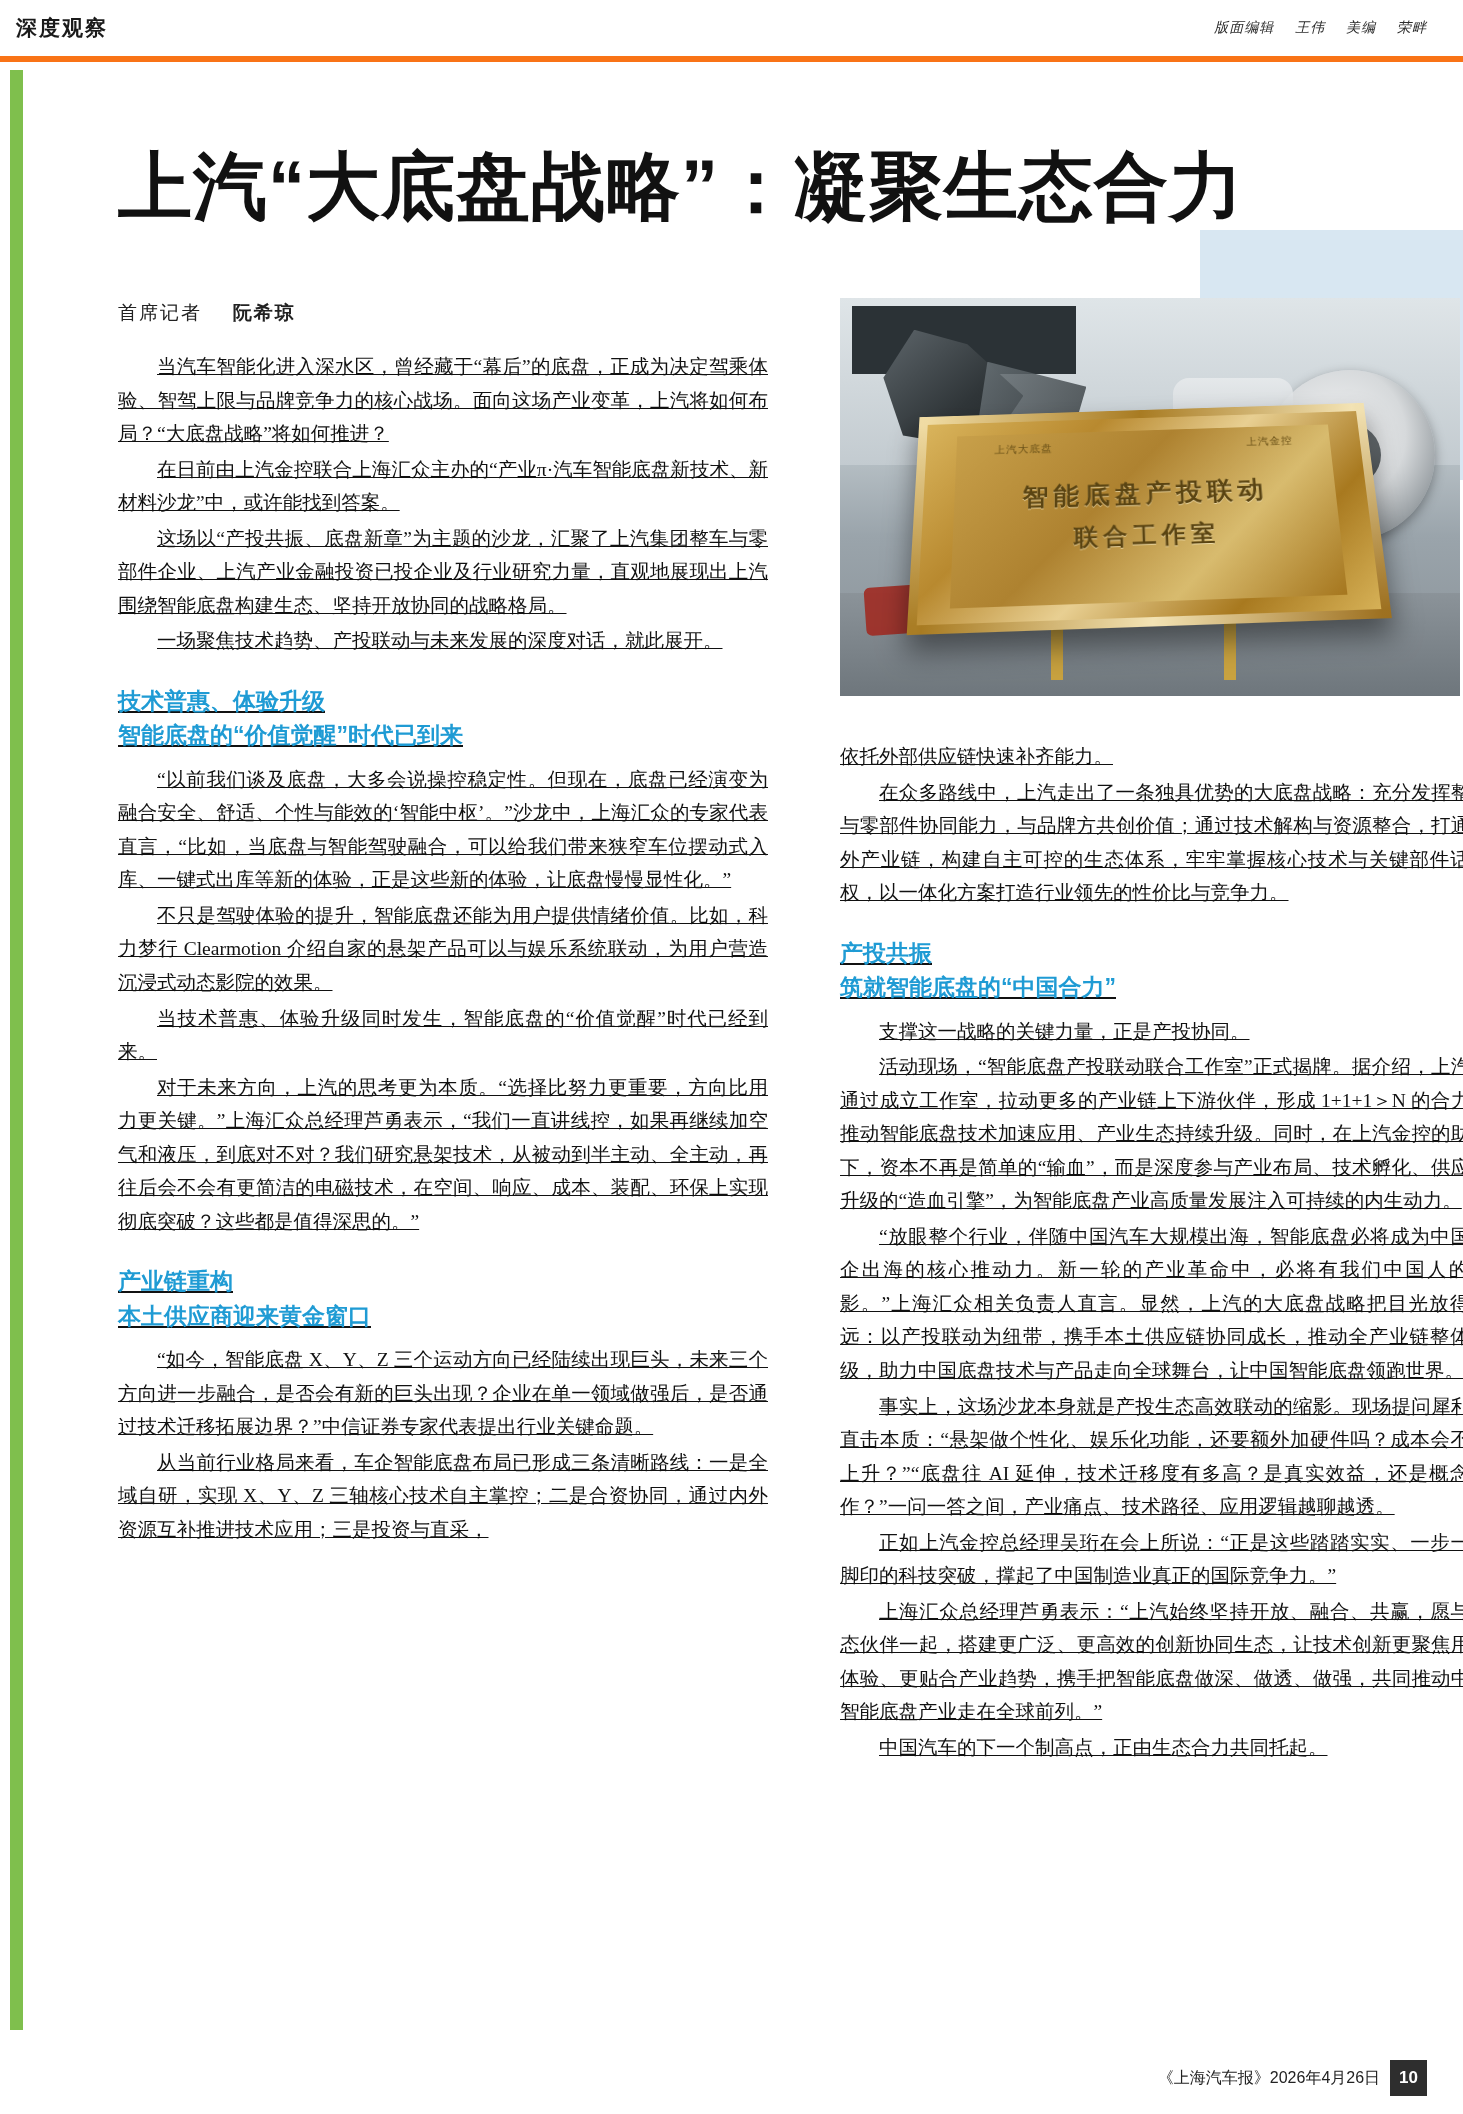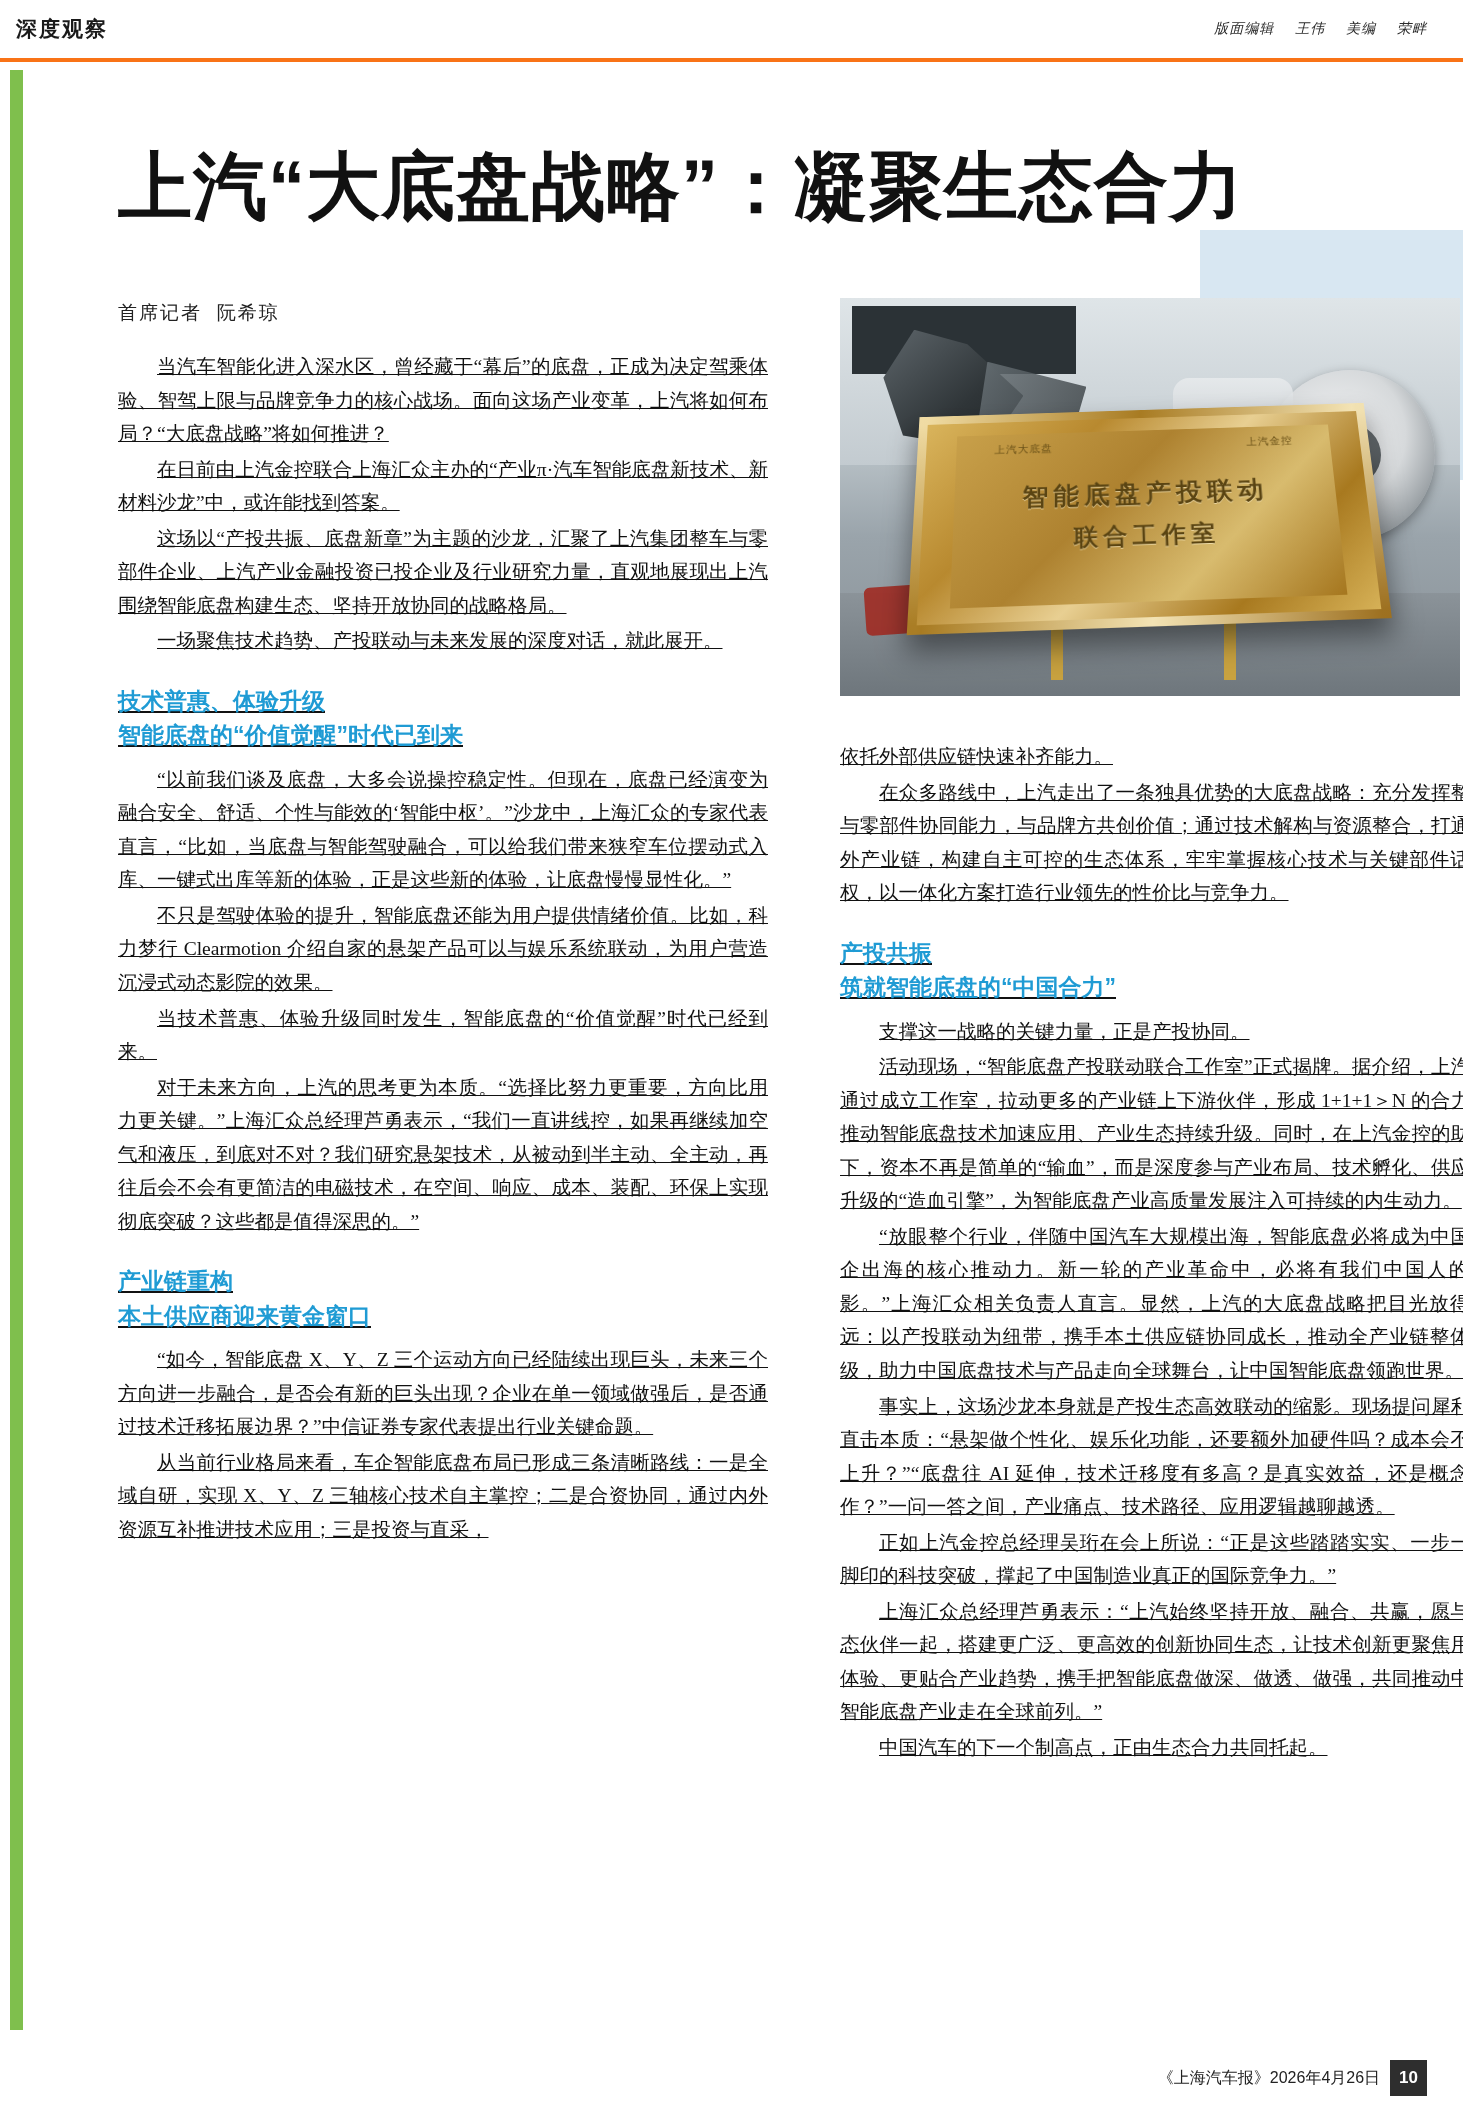--- a/index.html
+++ b/index.html
@@ -23,21 +23,21 @@
   
   .masthead {
     position: absolute;
     top: 0; left: 0; right: 0;
     height: 62px;
     display: flex;
     align-items: center;
     justify-content: space-between;
     padding: 0 36px 0 16px;
     box-sizing: border-box;
-    border-bottom: 4px solid #f97316;
+    border-bottom: 6px solid #f97316;
   }
   .masthead-left {
     font-family: "Liberation Sans", sans-serif;
     font-size: 21px;
     font-weight: bold;
     letter-spacing: 2px;
     color: #1a1a1a;
   }
   .masthead-right {
     font-family: "Liberation Sans", sans-serif;
@@ -70,21 +70,21 @@
   }
   
   .byline {
     position: absolute;
     top: 300px;
     left: 118px;
     font-size: 19px;
     letter-spacing: 2px;
     color: #222;
   }
-  .byline .reporter { margin-left: 8px; }
+  .byline .reporter { margin-left: 24px; font-weight: bold; }
   
   .col {
     position: absolute;
     top: 350px;
     width: 650px;
     font-size: 19.5px;
     line-height: 1.72;
     text-align: justify;
     color: #111;
     text-decoration: underline;

